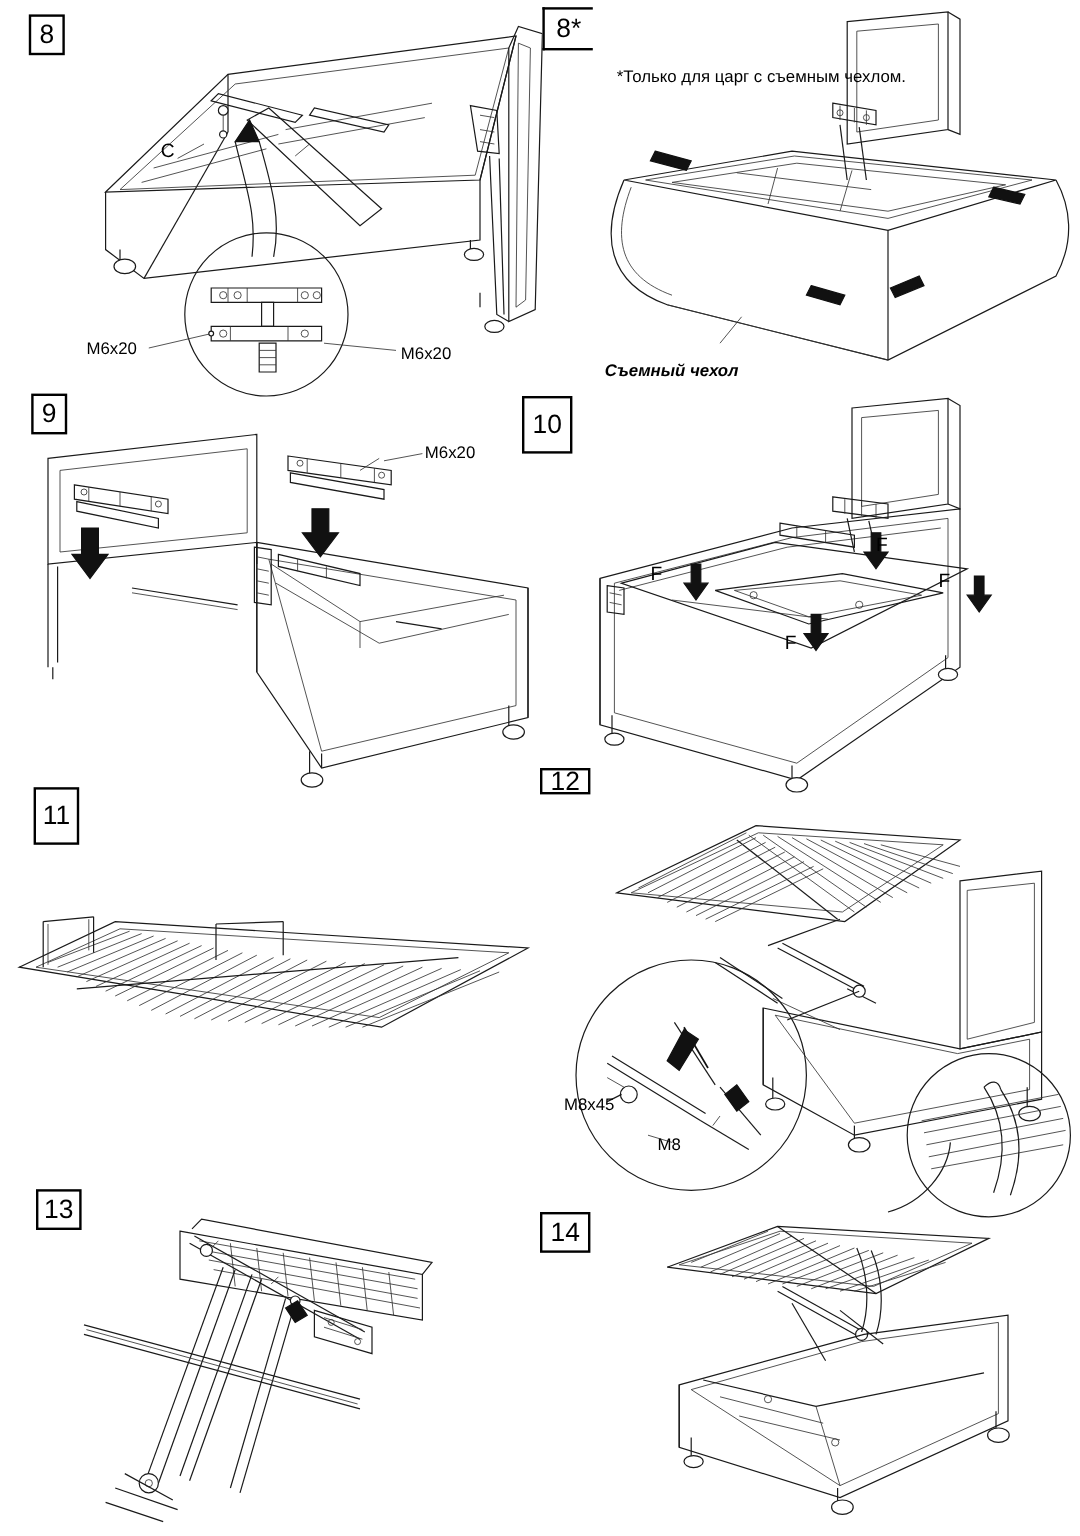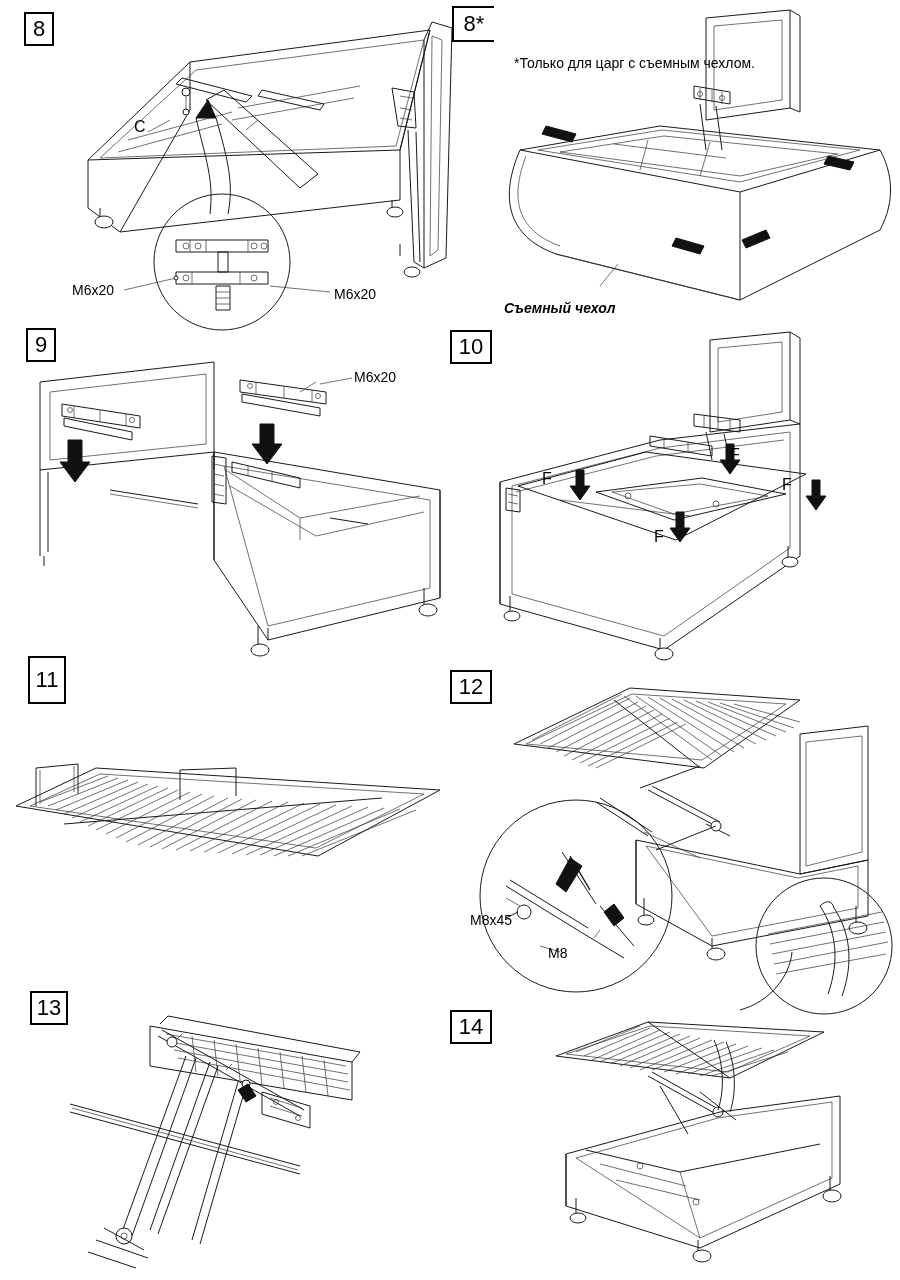--- a/index.html
+++ b/index.html
@@ -29,23 +29,23 @@
     align-items: center;
     justify-content: center;
     font-size: 22px;
     line-height: 1;
     font-family: "Liberation Sans", sans-serif;
     box-sizing: border-box;
   }
   .step-box.s8   { left: 24px;  top: 12px;  width: 30px; height: 34px; }
   .step-box.s8a  { left: 452px; top: 6px;   width: 42px; height: 36px; border-right: none; }
   .step-box.s9   { left: 26px;  top: 328px; width: 30px; height: 34px; }
-  .step-box.s10  { left: 450px; top: 330px; width: 42px; height: 34px; text-align: center; }
+  .step-box.s10  { left: 435px; top: 330px; width: 42px; height: 48px; text-align: center; }
   .step-box.s11  { left: 28px;  top: 656px; width: 38px; height: 48px; }
-  .step-box.s12  { left: 450px; top: 670px; width: 42px; height: 34px; }
+  .step-box.s12  { left: 450px; top: 640px; width: 42px; height: 22px; }
   .step-box.s13  { left: 30px;  top: 966px;width: 38px; height: 34px; margin-top: 25px; }
   .step-box.s14  { left: 450px; top: 1010px;width: 42px; height: 34px; text-align: right; }
 
   .label {
     position: absolute;
     font-size: 14px;
     white-space: nowrap;
     font-family: "Liberation Sans", sans-serif;
   }
   .label.big { font-size: 16px; }

